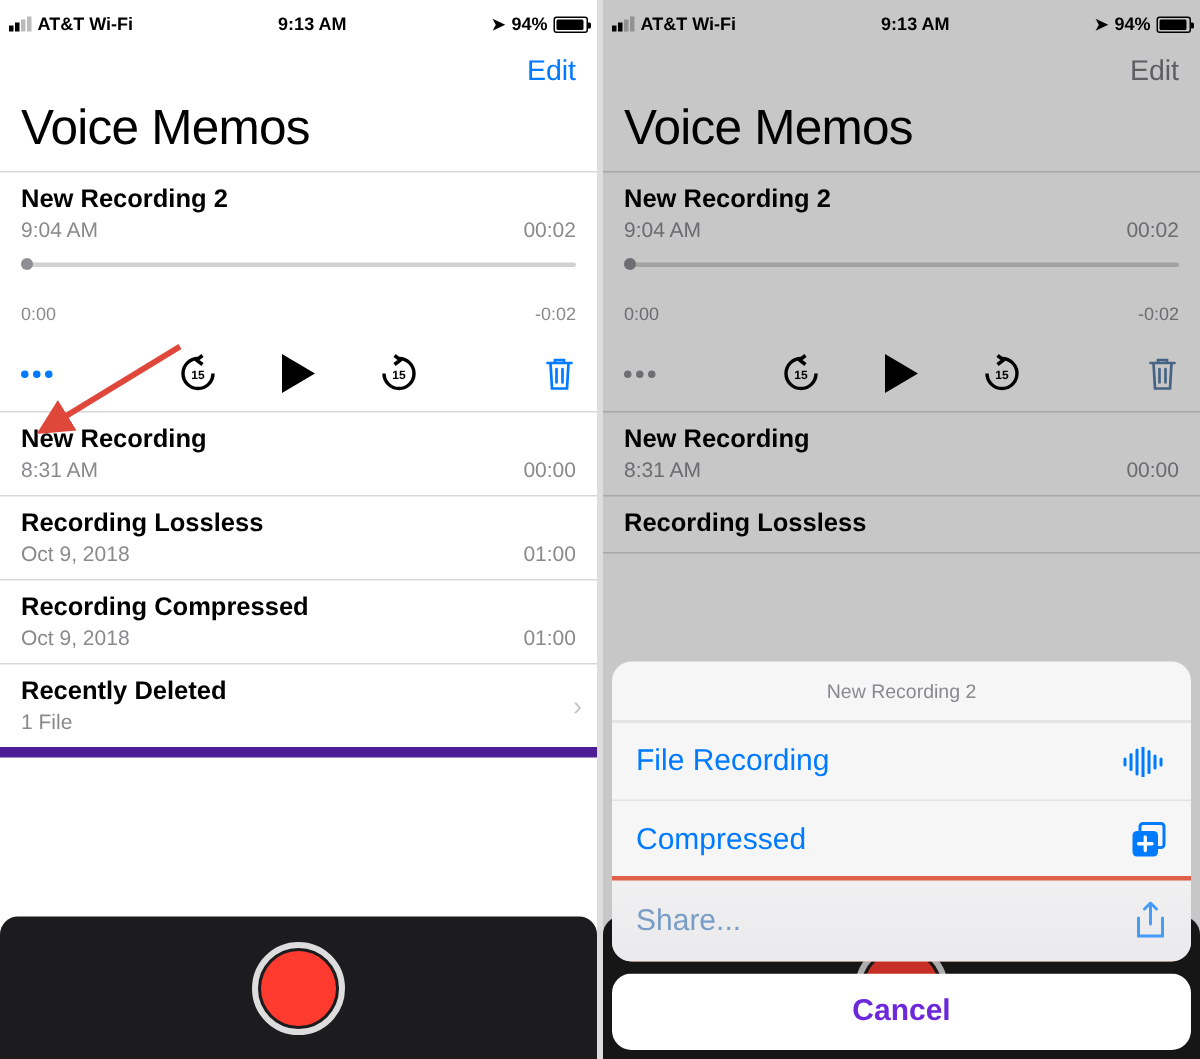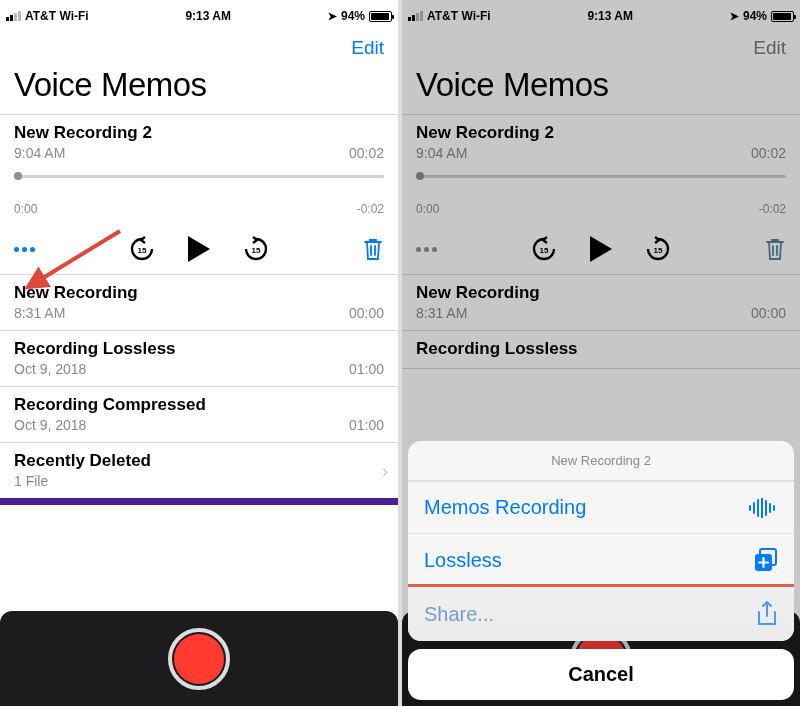--- a/index.html
+++ b/index.html
@@ -42,39 +42,39 @@
   
   .player { border-top:1px solid #d8d8d8; padding:8px 14px 10px; }
   .player .head { display:flex; justify-content:space-between; align-items:flex-end; }
   .player .name { font-size:17px; font-weight:700;}
   .player .sub  { font-size:14px; color:#8a8a8e; margin-top:2px;}
   .player .dur  { font-size:14px; color:#8a8a8e;}
   .track { margin-top:14px; height:3px; background:#d0d0d0; position:relative; border-radius:2px;}
   .track .knob { position:absolute; left:0; top:-3.5px; width:8px; height:8px; border-radius:50%; background:#8e8e93;}
   .times { display:flex; justify-content:space-between; font-size:12px; color:#8a8a8e; margin-top:24px;}
   .controls { display:flex; align-items:center; justify-content:space-between; margin-top:18px; }
-  .controls .center { display:flex; gap:30px; align-items:center; }
+  .controls .center { display:flex; gap:40px; align-items:center; }
   .dots { display:flex; gap:3px; }
   .dots span { width:5px; height:5px; border-radius:50%; background:#007aff; display:block;}
   .dimmed .dots span { background:#8e8e93; }
 
   svg { display:block; }
 
   
   .recbar { position:absolute; left:0; right:0; bottom:0; height:95px; background:#1c1c1e; border-radius:12px 12px 0 0; display:flex; align-items:center; justify-content:center; }
   .recbtn { width:58px; height:58px; border-radius:50%; background:#ff3b30; border:4px solid #f2f2f2; box-shadow:0 0 0 3px #1c1c1e inset; }
   .recbtn.inner { width:50px; height:50px; border:none; box-shadow:none; }
   .recwrap { width:62px; height:62px; border-radius:50%; border:4px solid #ddd; display:flex; align-items:center; justify-content:center;}
   .sheet { position:absolute; left:6px; right:6px; bottom:6px; }
   .sheet .group { background:rgba(247,247,248,0.98); border-radius:13px; overflow:hidden; }
   .sheet .group + .group { margin-top:8px; }
   .sheet .hdr { text-align:center; font-size:13px; color:#8a8a8e; padding:12px 0; border-bottom:1px solid #e2e2e2;}
   .sheet .opt { display:flex; justify-content:space-between; align-items:center; padding:14px 16px; font-size:20px; color:#007aff; border-top:1px solid #e2e2e2; position:relative; }
   .sheet .opt:first-of-type { border-top:none;}
-  .sheet .cancel { background:#fff; text-align:center; font-size:20px; font-weight:600; color:#000000; padding:14px 0; }
+  .sheet .cancel { background:#fff; text-align:center; font-size:20px; font-weight:600; color:#6d28d9; padding:14px 0; }
   .highlight { position:absolute; inset:-3px; border:3px solid #e0604a; border-radius:3px; pointer-events:none; }
   .opt.hovered { background:linear-gradient(#f0f0f1,#eaeaec); }
   .opt.hovered .lbl { color:#7a9dc7; }
   .opt.hovered svg { opacity:0.7; }
 
   
   .arrow { position:absolute; pointer-events:none; }
 </style>
 </head>
 <body>
@@ -281,35 +281,35 @@
         <div class="recwrap">
             <div class="recbtn inner"></div>
           </div>
       </div>
     </div>
 
     <div class="sheet">
       <div class="group">
         <div class="hdr">New Recording 2</div>
         <div class="opt">
-          <span class="lbl">Memos Recording</span>
+          <span class="lbl">File Recording</span>
           <svg width="30" height="20" viewBox="0 0 30 20">
               <g stroke="#007aff" stroke-width="2" stroke-linecap="round">
                 <line x1="2" y1="8" x2="2" y2="12"></line>
                 <line x1="6" y1="5" x2="6" y2="15"></line>
                 <line x1="10" y1="2" x2="10" y2="18"></line>
                 <line x1="14" y1="0" x2="14" y2="20"></line>
                 <line x1="18" y1="3" x2="18" y2="17"></line>
                 <line x1="22" y1="6" x2="22" y2="14"></line>
                 <line x1="26" y1="8" x2="26" y2="12"></line>
               </g>
             </svg>
         </div>
         <div class="opt">
-          <span class="lbl">Lossless</span>
+          <span class="lbl">Compressed</span>
           <svg width="24" height="24" viewBox="0 0 24 24">
               <rect x="6" y="1" width="16" height="16" rx="2" fill="none" stroke="#007aff" stroke-width="2"></rect>
               <rect x="1" y="6" width="17" height="17" rx="3" fill="#007aff"></rect>
               <path d="M9.5 10v9M5 14.5h9" stroke="#fff" stroke-width="2.2" stroke-linecap="round"></path>
             </svg>
         </div>
         <div class="opt hovered">
           <span class="lbl">Share...</span>
           <svg width="22" height="26" viewBox="0 0 22 26">
               <path d="M11 1v14M7 5l4-4 4 4" fill="none" stroke="#007aff" stroke-width="2" stroke-linecap="round" stroke-linejoin="round"></path>

